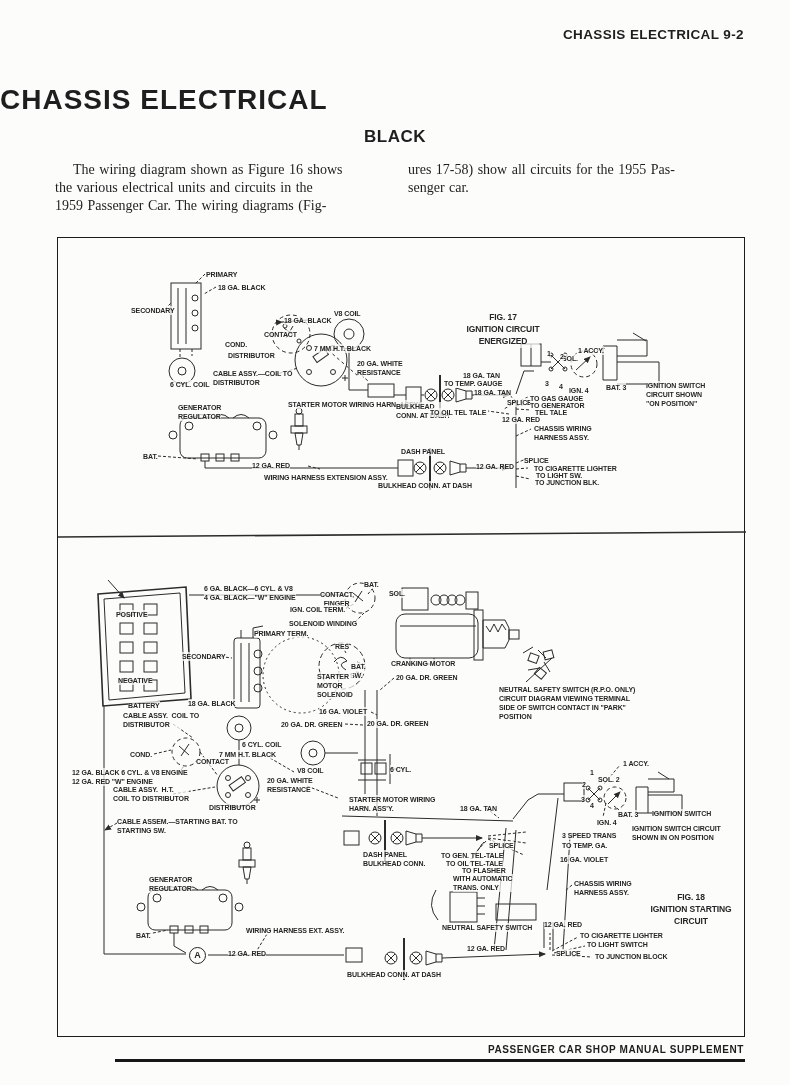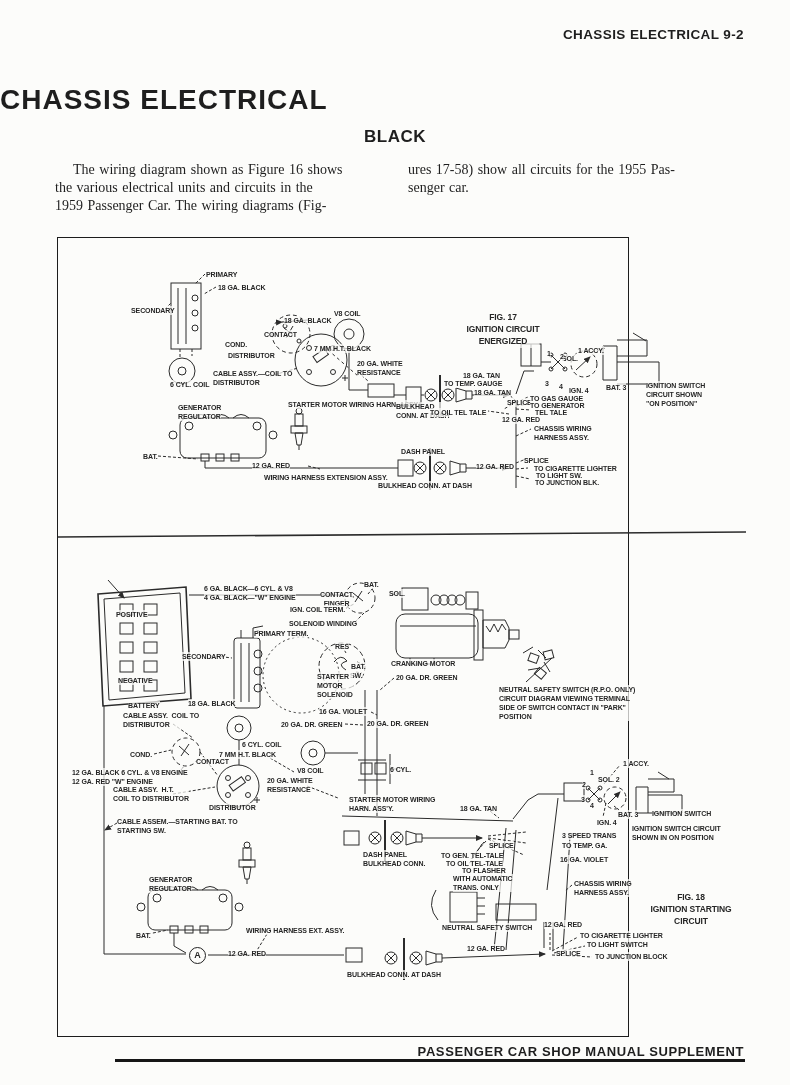--- a/index.html
+++ b/index.html
@@ -8,30 +8,30 @@
   .hdr{position:absolute;top:27px;right:46px;font-weight:bold;font-size:13.5px;
        letter-spacing:.4px;font-family:"Liberation Sans",sans-serif;}
   .title{position:absolute;top:84px;left:0;width:100%;text-align:left;font-weight:bold;
        font-size:28px;letter-spacing:1px;font-family:"Liberation Sans",sans-serif;}
   .subtitle{position:absolute;top:127px;left:0;width:100%;text-align:center;font-weight:bold;
        font-size:17px;letter-spacing:.5px;}
   .intro{position:absolute;top:161px;font-family:"Liberation Serif",serif;font-size:14px;
        line-height:1.27;white-space:pre-wrap;word-spacing:1px;}
   #intro-left{left:55px;width:342px;}
   #intro-right{left:408px;width:340px;}
-  #figbox{position:absolute;left:57px;top:237px;width:572px;height:800px;
+  #figbox{position:absolute;left:57px;top:237px;width:688px;height:800px;
        border:1.6px solid #1c1c1c;box-sizing:border-box;}
   #figsvg{position:absolute;left:0;top:0;}
   .lbl{position:absolute;font-weight:bold;font-size:7px;line-height:1.3;color:#262626;
        white-space:pre;letter-spacing:-.1px;background:rgba(252,252,250,.72);}
   .cap{font-size:8.5px;line-height:1.4;text-align:center;}
   .c{transform:translateX(-50%);}
   .circled{width:15px;height:15px;border:1.2px solid #222;border-radius:50%;text-align:center;
        line-height:15px;font-size:9px;background:#fcfcfa;}
-  .footer{position:absolute;top:1044px;right:46px;font-weight:bold;font-size:13px;
+  .footer{position:absolute;top:1044px;right:46px;font-weight:bold;font-size:10px;
        letter-spacing:.6px;}
   .footrule{position:absolute;left:115px;top:1059px;width:630px;height:3px;background:#161616;}
 </style>
 </head>
 <body>
 
 <div id="page">
 
   <div class="hdr">CHASSIS ELECTRICAL 9-2</div>
   <div class="title">CHASSIS ELECTRICAL</div>

